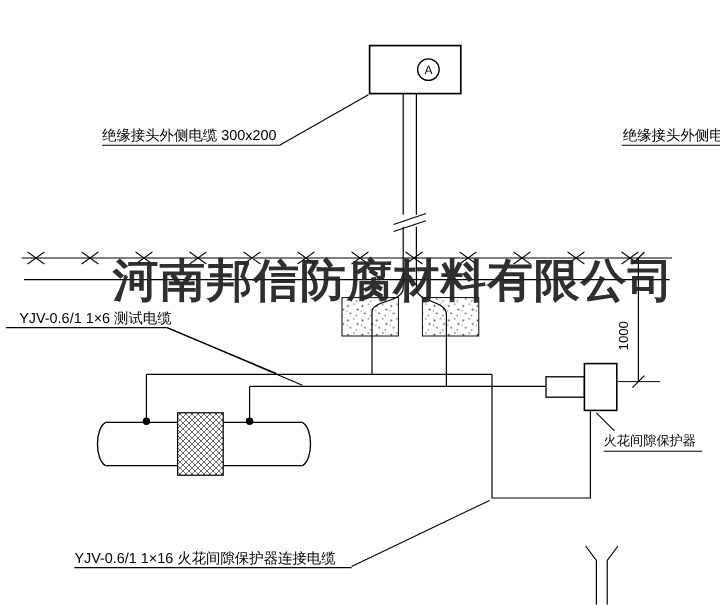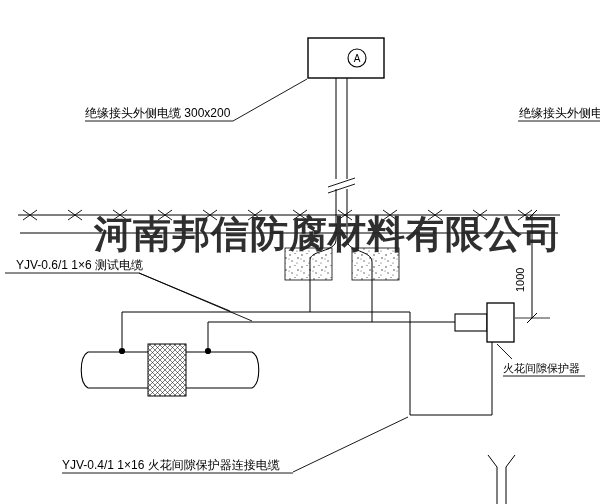--- a/index.html
+++ b/index.html
@@ -122,16 +122,16 @@
     <line x1="515" y1="318" x2="550" y2="318" stroke-width="0.8"></line>
   </g>
 
   <path d="M488,455 L497,467 V504 M515,455 L506,467 V504" stroke="#000" stroke-width="1" fill="none"></path>
 </svg>
 
 <div class="lbl" style="left:85px;top:107px">绝缘接头外侧电缆 300x200</div>
 <div class="lbl" style="left:519px;top:107px">绝缘接头外侧电缆</div>
 <div class="lbl" style="left:16px;top:259px">YJV-0.6/1  1×6  测试电缆</div>
 <div class="lbl lbl-small" style="left:503px;top:362px">火花间隙保护器</div>
-<div class="lbl" style="left:62px;top:459px">YJV-0.4/1  1×16  火花间隙保护器连接电缆</div>
+<div class="lbl" style="left:62px;top:459px">YJV-0.6/1  1×16  火花间隙保护器连接电缆</div>
 <div class="dim-vert">1000</div>
 
 <div class="watermark">河南邦信防腐材料有限公司</div>
 
 </body></html>

